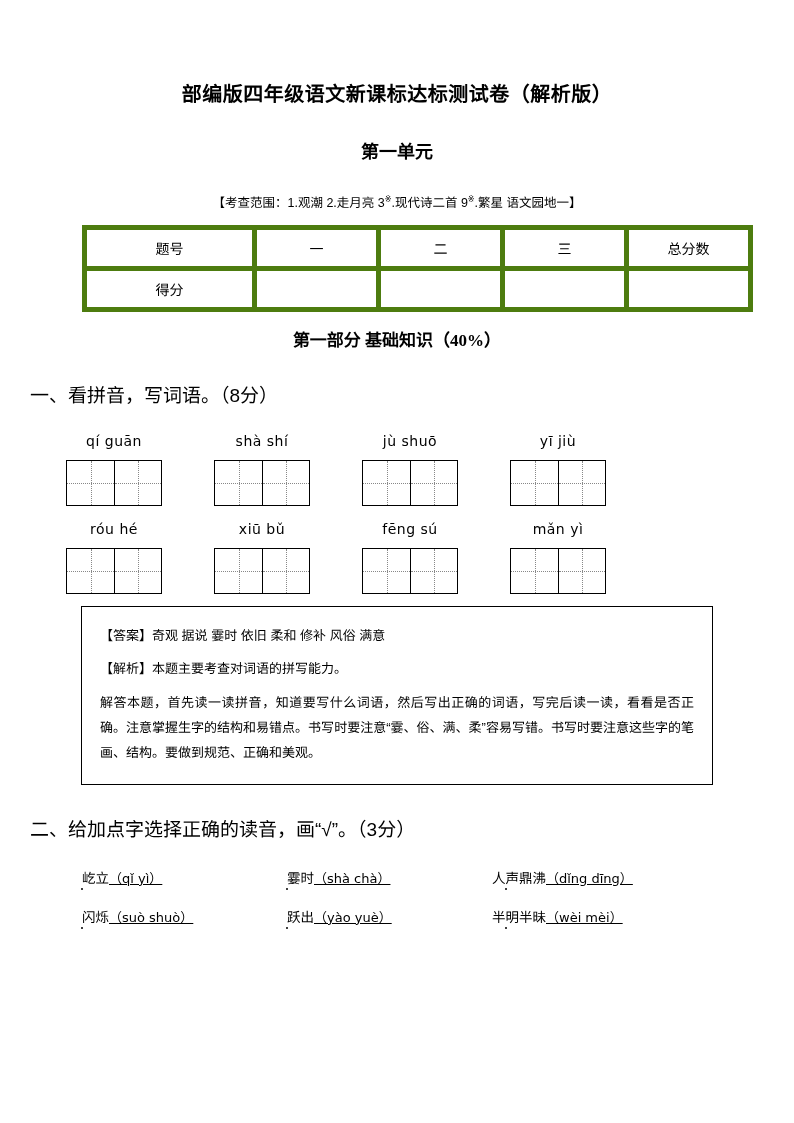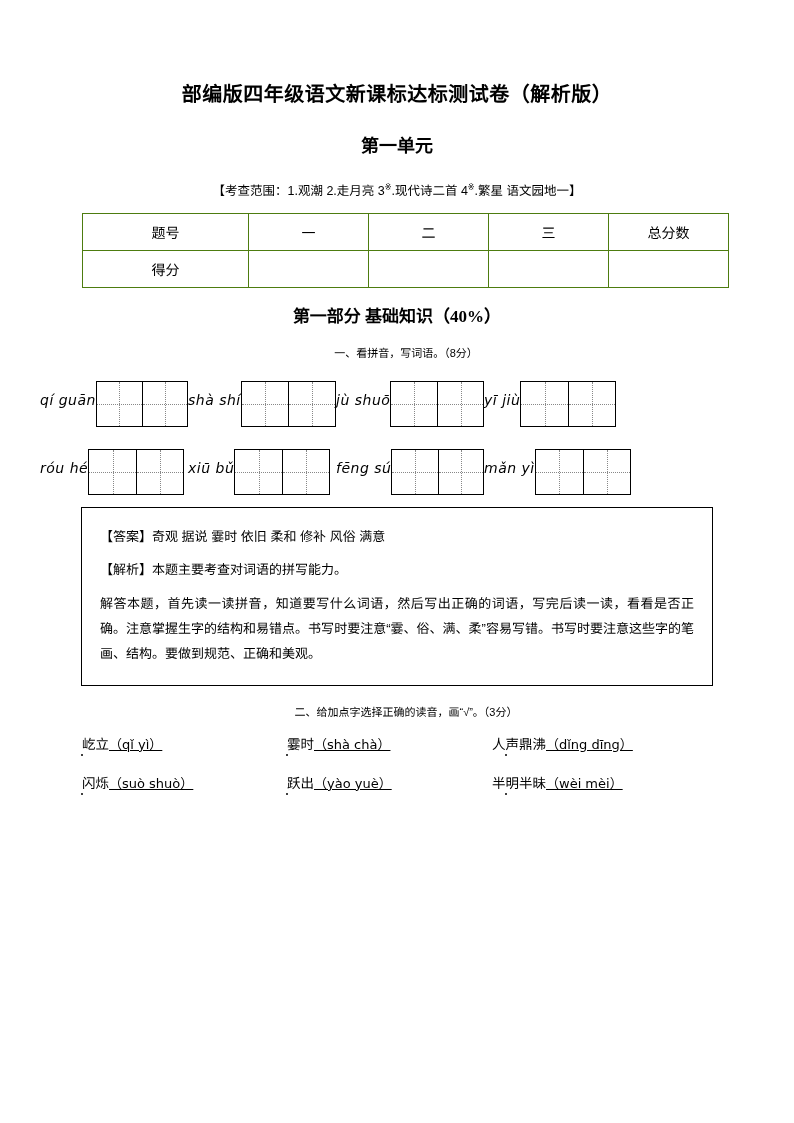--- a/index.html
+++ b/index.html
@@ -32,21 +32,21 @@
     font-weight: bold;
     letter-spacing: 0.5px;
     margin: 0;
     padding-top: 78px;
     font-family: "Liberation Serif", "DejaVu Serif", serif;
   }
   .unit-title {
     text-align: center;
     font-size: 18px;
     font-weight: bold;
-    margin: 8px;
+    margin: 14px;
     padding-top: 16px;
     font-family: "Liberation Sans", "DejaVu Sans", sans-serif;
   }
   .scope-line {
     text-align: center;
     font-size: 12.5px;
     margin: 0;
     padding-top: 15px;
     font-family: "Liberation Sans", "DejaVu Sans", sans-serif;
     white-space: nowrap;
@@ -61,21 +61,21 @@
   .score-table-wrap {
     width: 630px;
     margin: 14px auto 0 auto;
   }
   table.score-table {
     border-collapse: collapse;
     width: 100%;
     table-layout: fixed;
   }
   table.score-table td {
-    border: 1px solid #4d7c0f;
+    border: 5px solid #4d7c0f;
     height: 34px;
     text-align: center;
     vertical-align: middle;
     font-size: 14px;
     font-family: "Liberation Serif", "DejaVu Serif", serif;
   }
   table.score-table td.head-col { width: 163px; }
   table.score-table td.num-col  { width: 117px; }
 
   
@@ -83,43 +83,41 @@
     text-align: center;
     font-size: 17px;
     font-weight: bold;
     margin: 0;
     padding-top: 14px;
     font-family: "Liberation Serif", "DejaVu Serif", serif;
   }
 
   
   .question-stem {
-    font-size: 11px;
-    margin: 0;
+    font-size: 19px;
+    margin: 12px;
     padding: 17px 0 0 18px;
     font-family: "Liberation Sans", "DejaVu Sans", sans-serif;
-    text-align: center;
   }
 
   
   .pinyin-block {
     padding-top: 12px;
     padding-left: 40px;
   }
   .pinyin-row {
     display: flex;
     align-items: flex-start;
   }
   .pinyin-row + .pinyin-row { margin-top: 13px; }
   .pinyin-cell {
     width: 148px;
     display: flex;
-    flex-direction: row;
+    flex-direction: column;
     align-items: center;
-    font-style: italic;
   }
   .pinyin-text {
     font-size: 14px;
     font-family: "DejaVu Sans", "Liberation Sans", sans-serif;
     letter-spacing: 0.5px;
     height: 20px;
     line-height: 20px;
     white-space: nowrap;
   }
   .tzg {
@@ -211,21 +209,21 @@
 </style>
 </head>
 <body>
 
 <div class="page">
 
   <h1 class="doc-title">部编版四年级语文新课标达标测试卷（解析版）</h1>
 
   <h2 class="unit-title">第一单元</h2>
 
-  <p class="scope-line"><span>【考查范围：1.观潮 2.走月亮 3</span><sup>※</sup><span>.现代诗二首 4</span><sup>※</sup><span>.繁星 语文园地一】</span></p>
+  <p class="scope-line"><span>【考查范围：1.观潮 2.走月亮 3</span><sup>※</sup><span>.现代诗二首 9</span><sup>※</sup><span>.繁星 语文园地一】</span></p>
 
   <div class="score-table-wrap">
     <table class="score-table">
       <tbody>
         <tr>
           <td class="head-col">题号</td>
           <td class="num-col">一</td>
           <td class="num-col">二</td>
           <td class="num-col">三</td>
           <td class="num-col">总分数</td>

